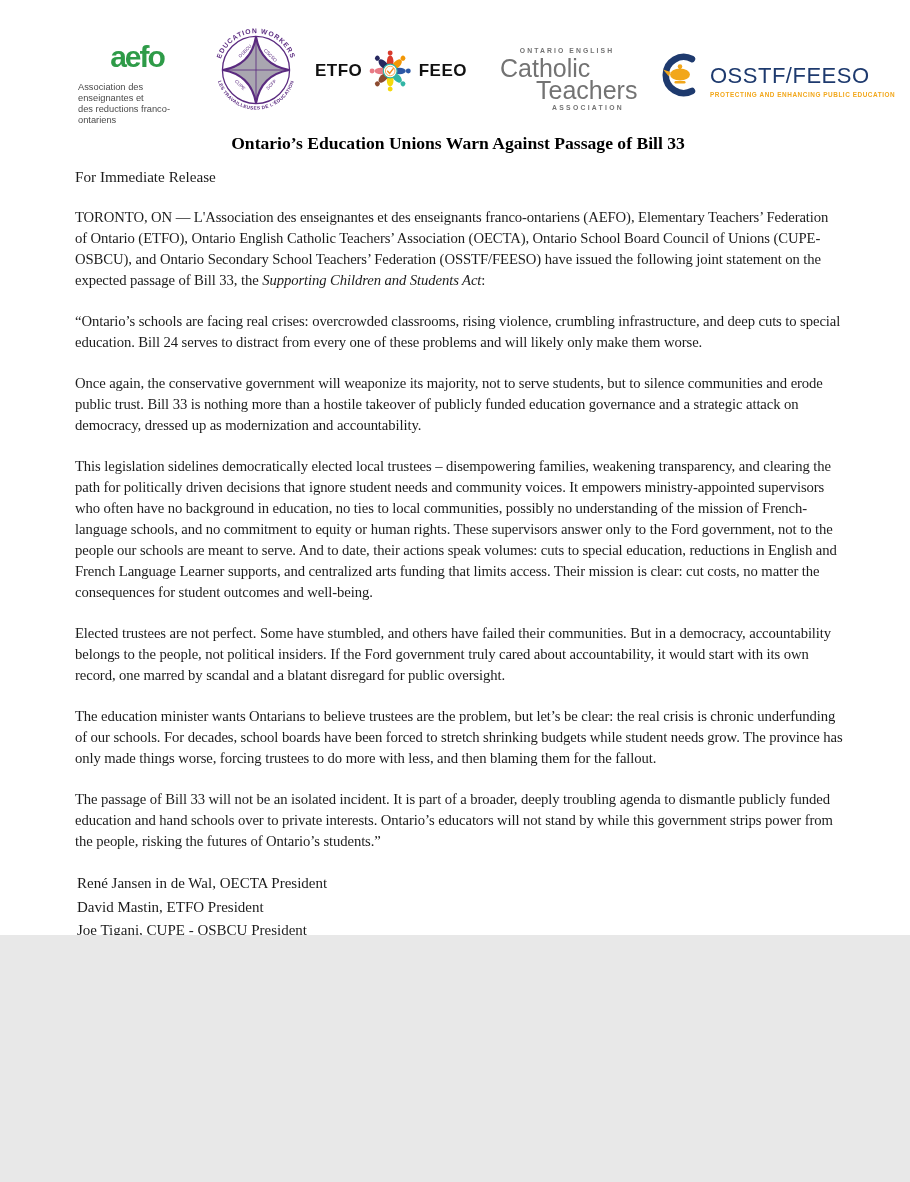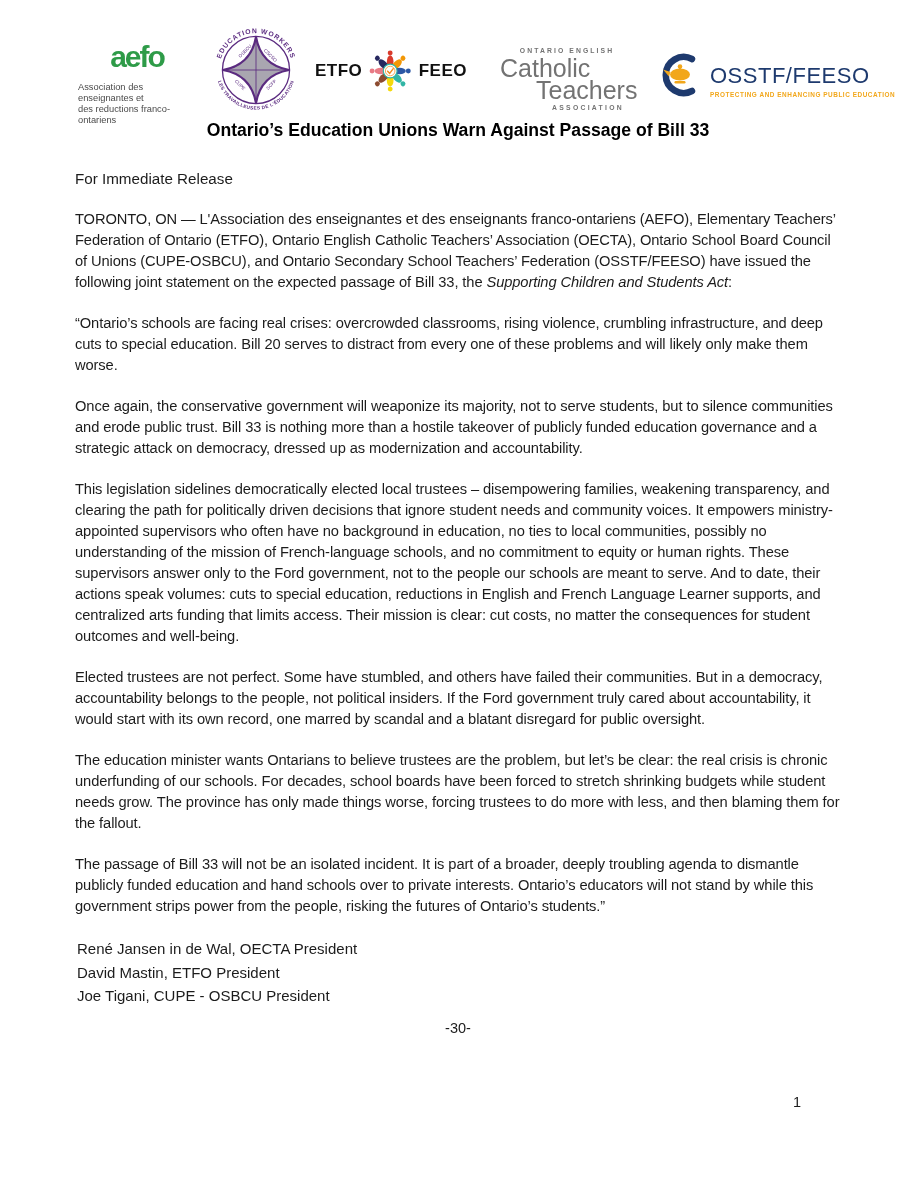--- a/index.html
+++ b/index.html
@@ -1,19 +1,19 @@
 <!DOCTYPE html>
 <html><head>
 <meta charset="utf-8">
 <title>Press Release</title>
 <style>
   html,body { margin:0; padding:0; background:#e8e8e8; }
   .page {
     position:relative;
-    width:910px; height:1182px;
+    width:910px; height:935px;
     margin:0 auto;
     background:#ffffff;
     font-family:"Liberation Sans", sans-serif;
     color:#1c1c1c;
     overflow:hidden;
   }
   
   .logo-band { position:absolute; left:0; top:0; width:910px; height:128px; }
   .logo-aefo { position:absolute; left:78px; top:42px; width:118px; text-align:center; }
   .aefo-word { font-weight:bold; font-size:30px; letter-spacing:-2px; line-height:30px; }
@@ -25,23 +25,23 @@
   .logo-oecta { position:absolute; left:500px; top:47px; width:140px; }
   .oecta-top { font-size:6.8px; letter-spacing:2.1px; text-align:center; font-weight:bold; margin-left:-6px; }
   .oecta-l1 { font-size:25px; line-height:22px; margin-top:3px; }
   .oecta-l2 { font-size:25px; line-height:22px; margin-left:36px; }
   .oecta-bot { font-size:6.8px; letter-spacing:2.3px; font-weight:bold; margin-left:52px; margin-top:3px; }
   .logo-osstf { position:absolute; left:656px; top:52px; display:flex; align-items:flex-end; gap:6px; }
   .osstf-text { padding-top:12px; }
   .osstf-word { font-size:22px; letter-spacing:0.5px; line-height:22px; }
   .osstf-tag { font-size:6.4px; letter-spacing:0.55px; margin-top:4px; font-weight:bold; }
   
-  .content { position:absolute; left:73px; top:119px; width:770px; }
+  .content { position:absolute; left:73px; top:132px; width:770px;font-family:Liberation Serif, serif; }
   .doc-title { font-size:17.6px; font-weight:bold; text-align:center; margin:0 0 0 0; line-height:22px; color:#000; }
-  .release-line { font-size:15.2px; margin:28px 0 0 2px; line-height:20px; }
+  .release-line { font-size:15.2px; margin:13px 0 0 2px; line-height:20px; }
   .para { font-size:14.7px; line-height:21px; margin:20px 0 0 2px; letter-spacing:-0.1px; }
   .para em { font-style:italic; }
   .signatures { margin:20px 0 0 4px; }
   .sig-line { font-size:15px; line-height:23.5px; }
   .end-mark { text-align:center; font-size:14.5px; margin-top:12px; }
   .page-number { position:absolute; left:720px; top:975px; font-size:14.5px; }
   
 </style>
 </head>
 <body>
@@ -150,21 +150,21 @@
   </div>
 
   <div class="content">
 
     <h1 class="doc-title">Ontario’s Education Unions Warn Against Passage of Bill 33</h1>
 
     <p class="release-line">For Immediate Release</p>
 
     <p class="para"><span>TORONTO, ON — L'Association des enseignantes et des enseignants franco-ontariens (AEFO), Elementary Teachers’ Federation of Ontario (ETFO), Ontario English Catholic Teachers’ Association (OECTA), Ontario School Board Council of Unions (CUPE-OSBCU), and Ontario Secondary School Teachers’ Federation (OSSTF/FEESO) have issued the following joint statement on the expected passage of Bill 33, the </span><em>Supporting Children and Students Act</em><span>:</span></p>
 
-    <p class="para">“Ontario’s schools are facing real crises: overcrowded classrooms, rising violence, crumbling infrastructure, and deep cuts to special education. Bill 20 serves to distract from every one of these problems and will likely only make them worse.</p>
+    <p class="para">“Ontario’s schools are facing real crises: overcrowded classrooms, rising violence, crumbling infrastructure, and deep cuts to special education. Bill 24 serves to distract from every one of these problems and will likely only make them worse.</p>
     <p class="para">Once again, the conservative government will weaponize its majority, not to serve students, but to silence communities and erode public trust. Bill 33 is nothing more than a hostile takeover of publicly funded education governance and a strategic attack on democracy, dressed up as modernization and accountability.</p>
     <p class="para">This legislation sidelines democratically elected local trustees – disempowering families, weakening transparency, and clearing the path for politically driven decisions that ignore student needs and community voices. It empowers ministry-appointed supervisors who often have no background in education, no ties to local communities, possibly no understanding of the mission of French-language schools, and no commitment to equity or human rights. These supervisors answer only to the Ford government, not to the people our schools are meant to serve. And to date, their actions speak volumes: cuts to special education, reductions in English and French Language Learner supports, and centralized arts funding that limits access. Their mission is clear: cut costs, no matter the consequences for student outcomes and well-being.</p>
     <p class="para">Elected trustees are not perfect. Some have stumbled, and others have failed their communities. But in a democracy, accountability belongs to the people, not political insiders. If the Ford government truly cared about accountability, it would start with its own record, one marred by scandal and a blatant disregard for public oversight.</p>
     <p class="para">The education minister wants Ontarians to believe trustees are the problem, but let’s be clear: the real crisis is chronic underfunding of our schools. For decades, school boards have been forced to stretch shrinking budgets while student needs grow. The province has only made things worse, forcing trustees to do more with less, and then blaming them for the fallout.</p>
     <p class="para">The passage of Bill 33 will not be an isolated incident. It is part of a broader, deeply troubling agenda to dismantle publicly funded education and hand schools over to private interests. Ontario’s educators will not stand by while this government strips power from the people, risking the futures of Ontario’s students.”</p>
 
     <div class="signatures">
       <div class="sig-line">René Jansen in de Wal, OECTA President</div>
       <div class="sig-line">David Mastin, ETFO President</div>
       <div class="sig-line">Joe Tigani, CUPE - OSBCU President</div>

